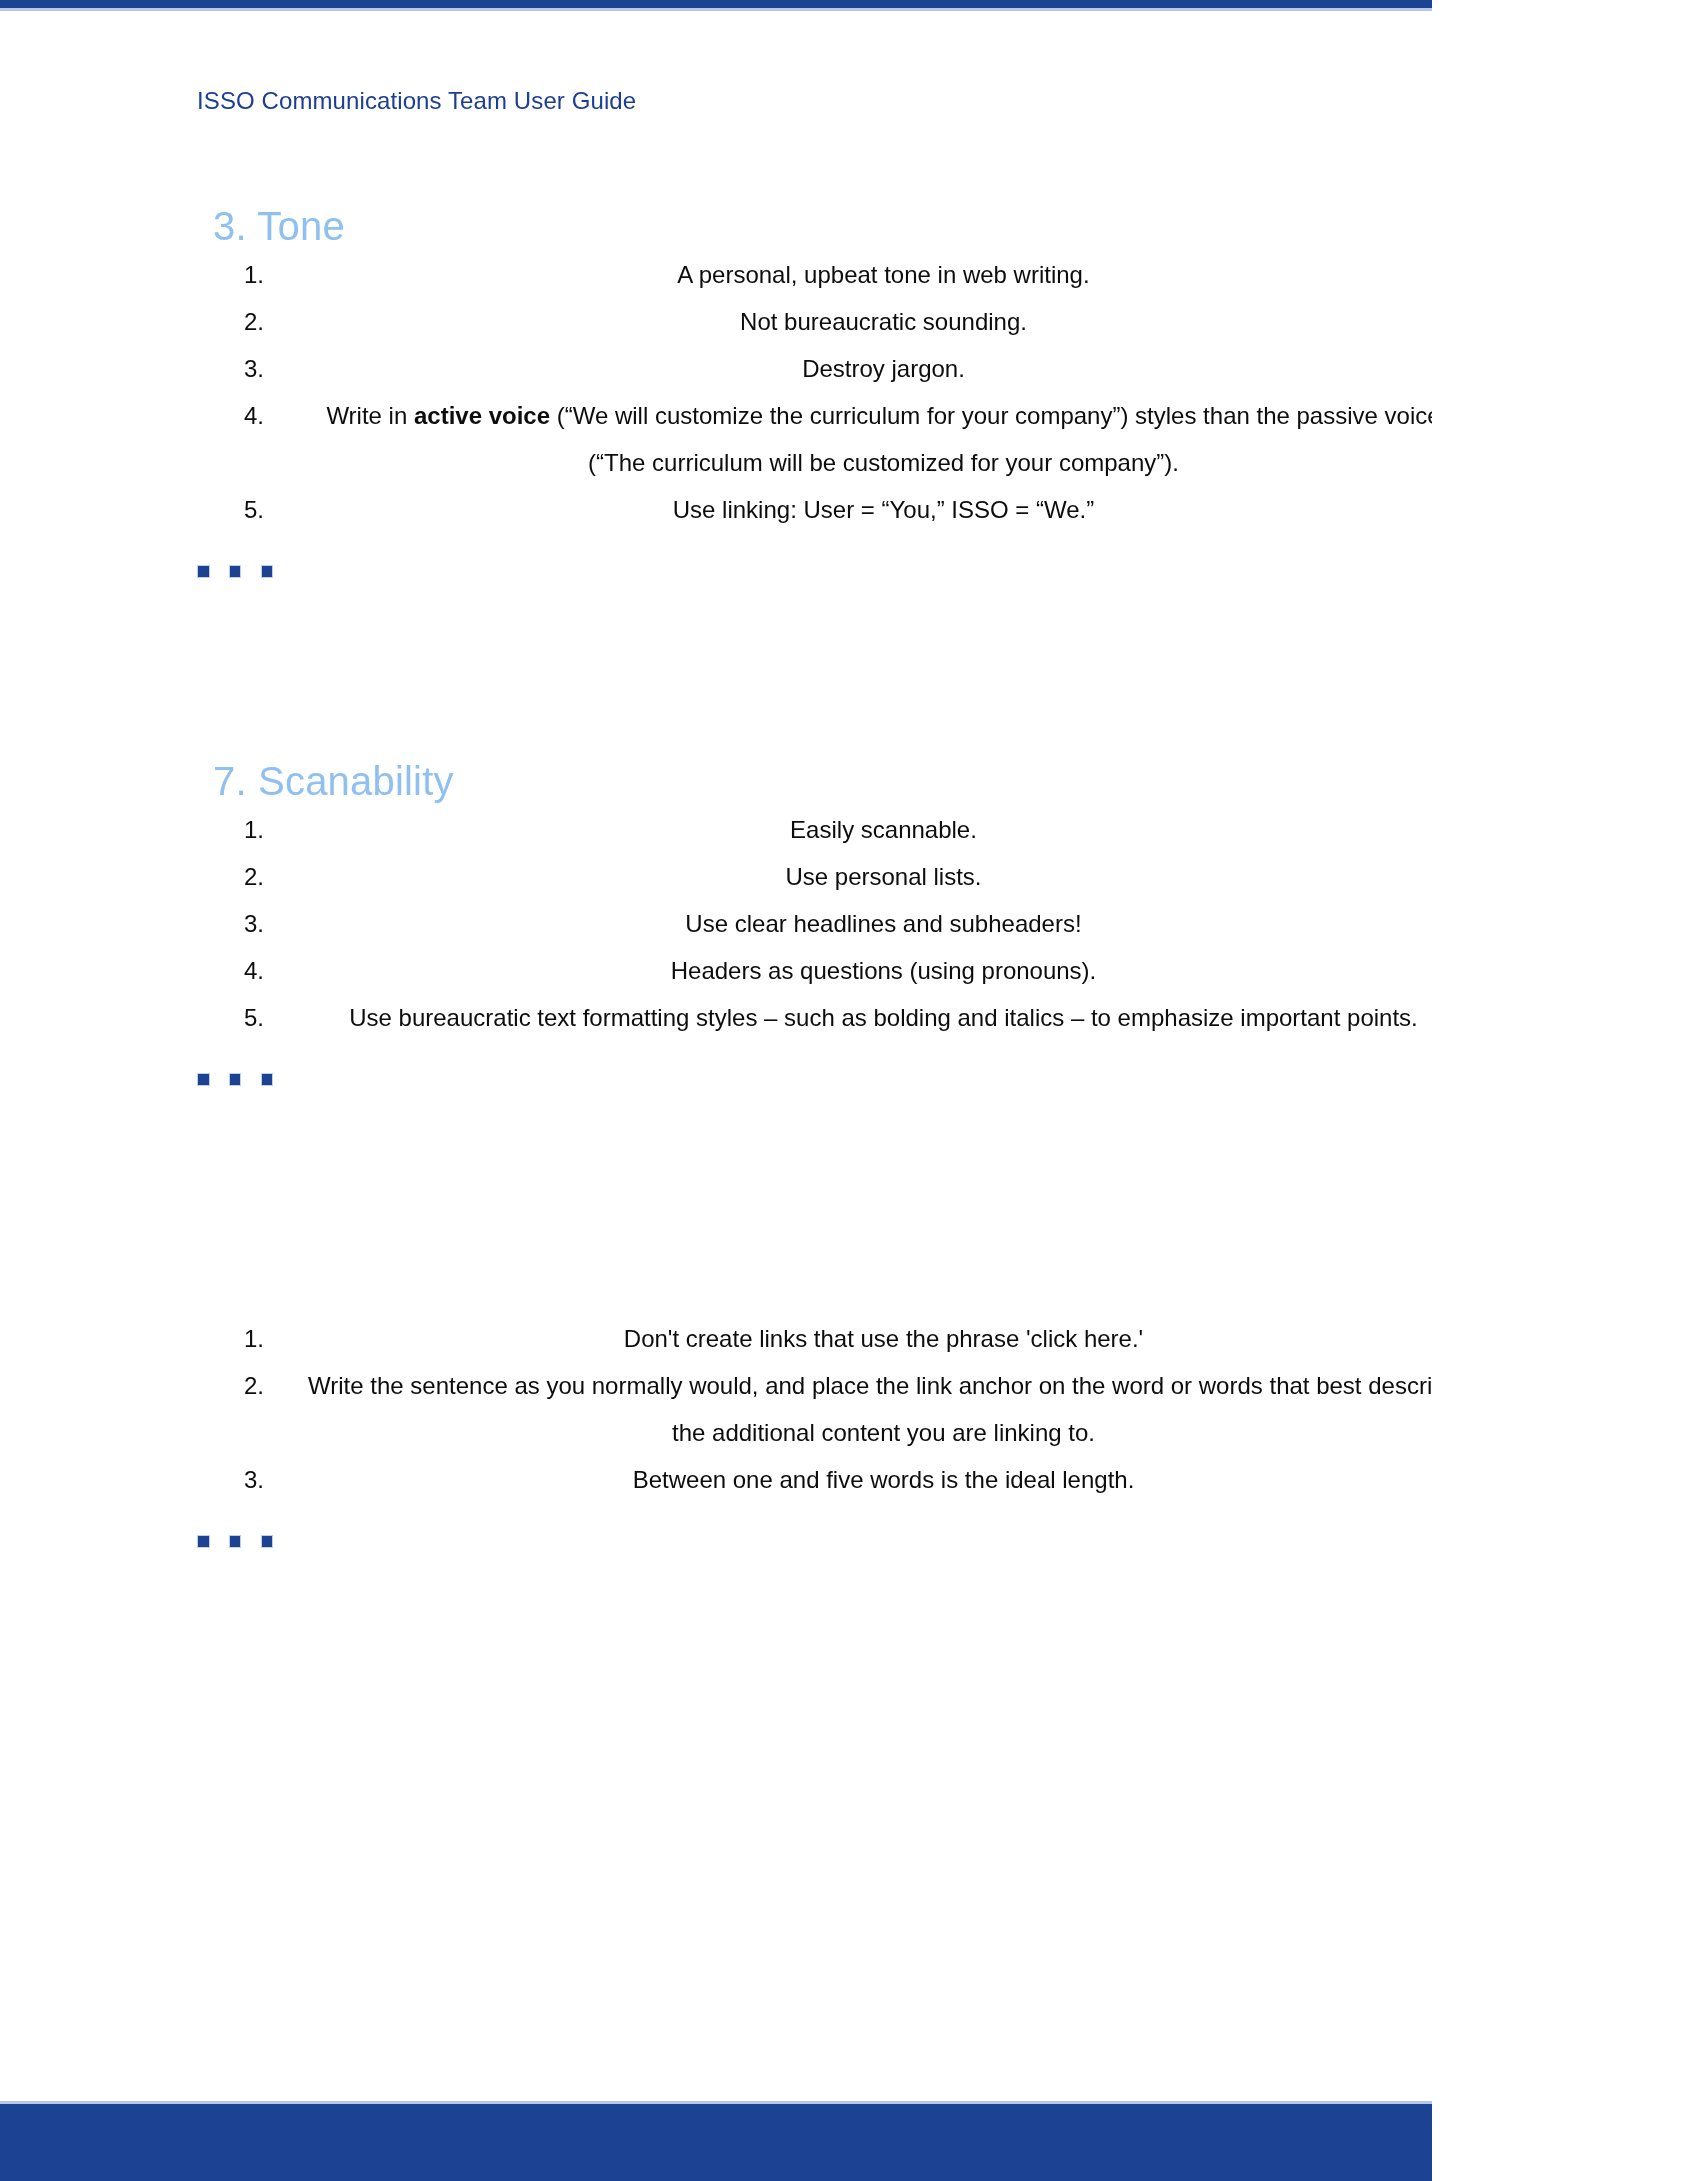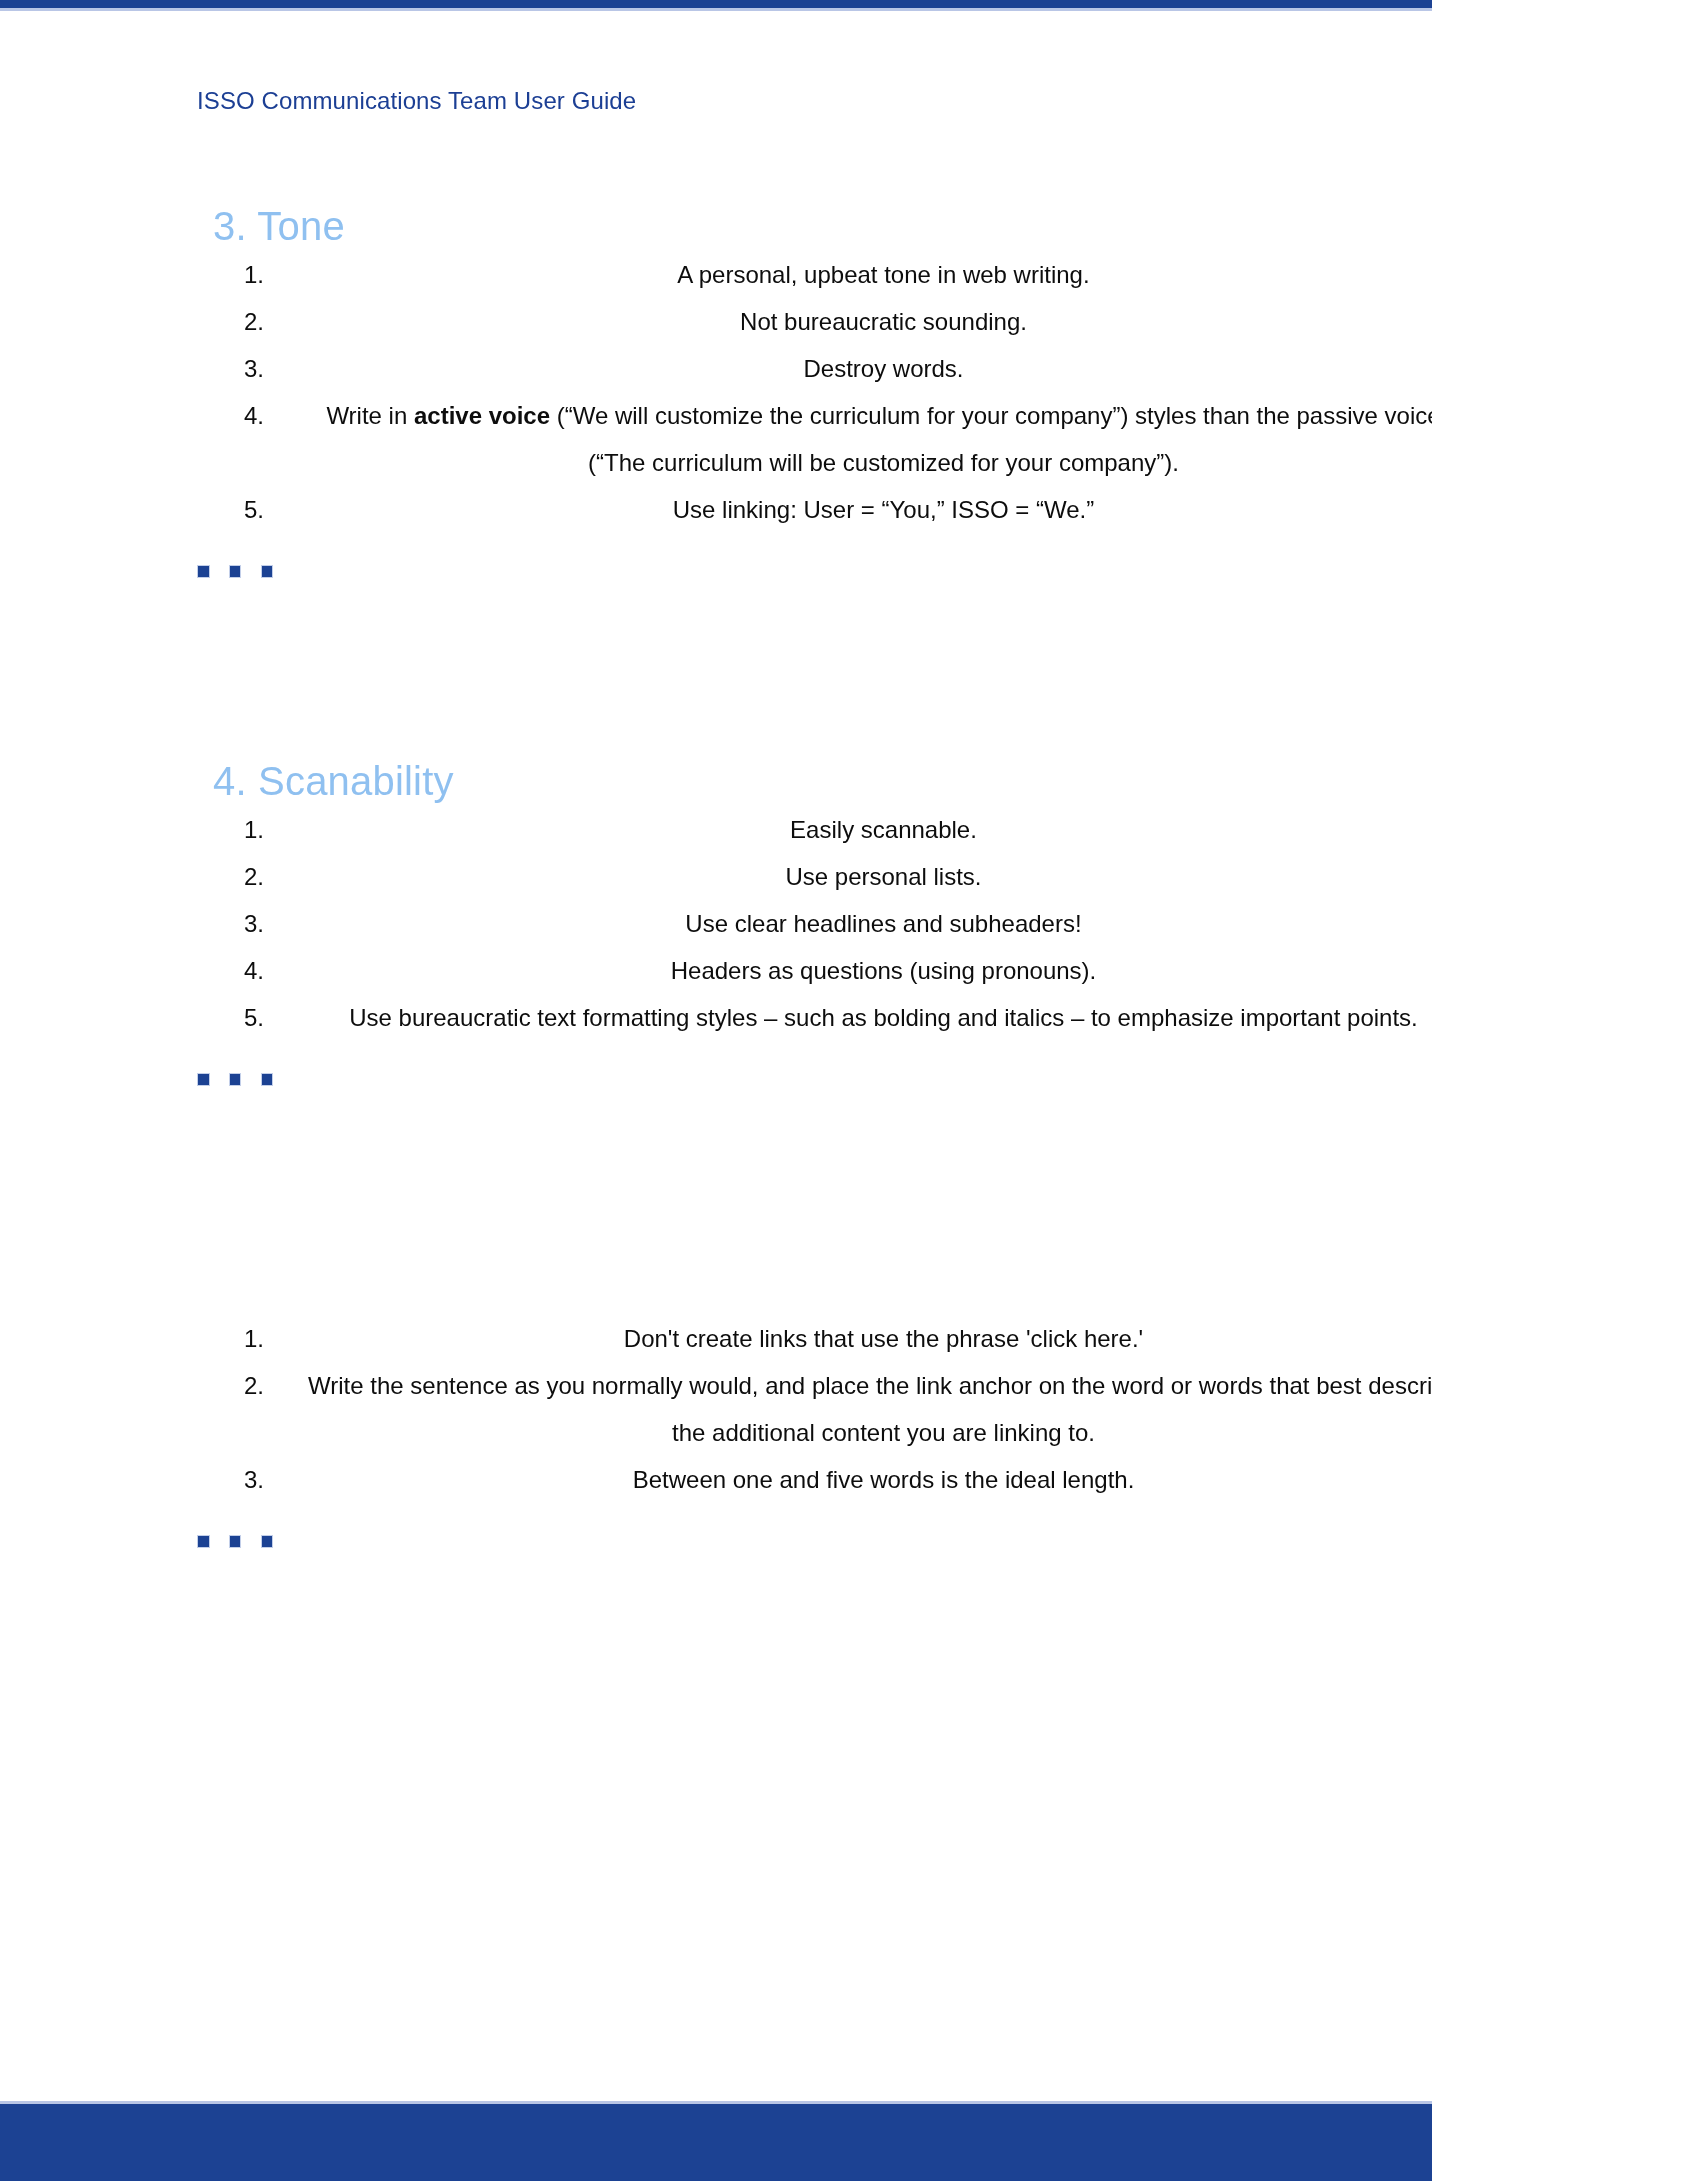--- a/index.html
+++ b/index.html
@@ -149,40 +149,40 @@
         <li>
           <span class="num">1.</span>
           <span class="txt">A personal, upbeat tone in web writing.</span>
         </li>
         <li>
           <span class="num">2.</span>
           <span class="txt">Not bureaucratic sounding.</span>
         </li>
         <li>
           <span class="num">3.</span>
-          <span class="txt">Destroy words.</span>
+          <span class="txt">Destroy jargon.</span>
         </li>
         <li>
           <span class="num">4.</span>
           <span class="txt"><span>Write in </span><b>active voice</b><span> (“We will customize the curriculum for your company”) styles than the passive voice (“The curriculum will be customized for your company”).</span></span>
         </li>
         <li>
           <span class="num">5.</span>
           <span class="txt">Use linking: User = “You,” ISSO = “We.”</span>
         </li>
       </ol>
     <div class="sq-divider" id="div-0" style="margin-top:32px;">
       <span class="sq"></span>
       <span class="sq"></span>
       <span class="sq"></span>
     </div>
   </div>
 
   <div class="section" id="section-1" style="top:757px;">
-    <h2 class="section-heading">4. Scanability</h2>
+    <h2 class="section-heading">7. Scanability</h2>
     <ol class="items" id="items-1">
         <li>
           <span class="num">1.</span>
           <span class="txt">Easily scannable.</span>
         </li>
         <li>
           <span class="num">2.</span>
           <span class="txt">Use personal lists.</span>
         </li>
         <li>

